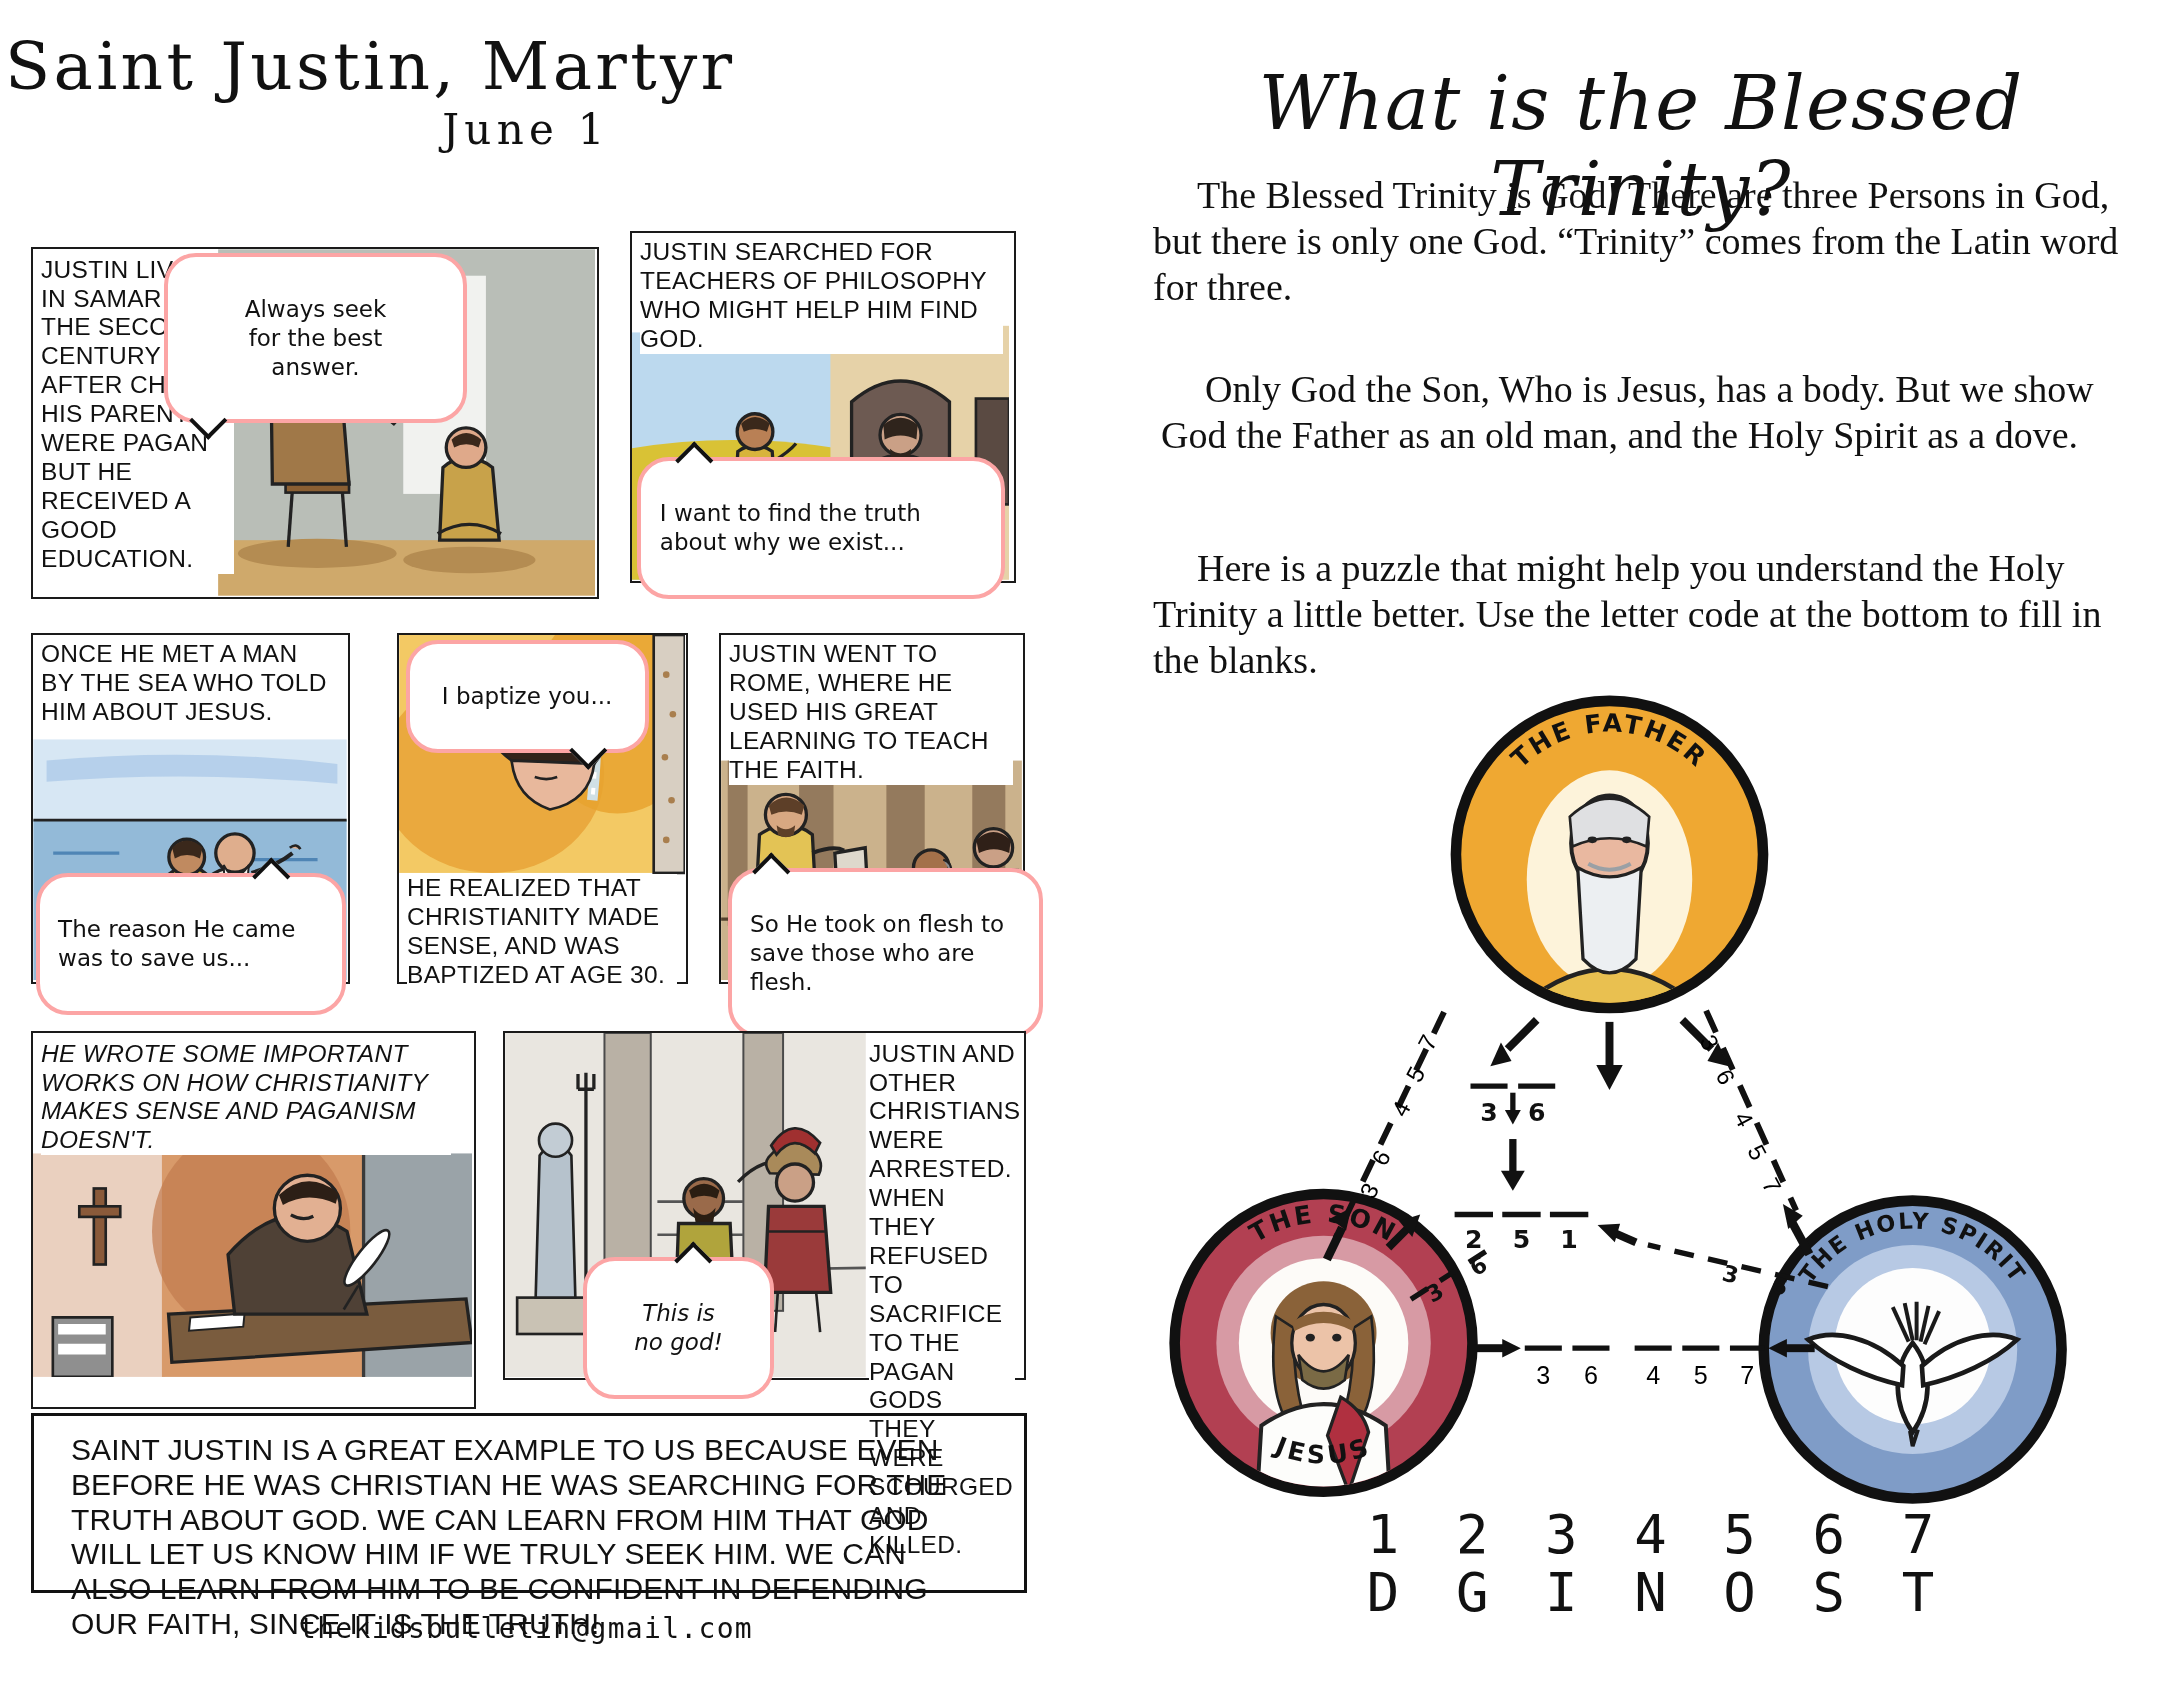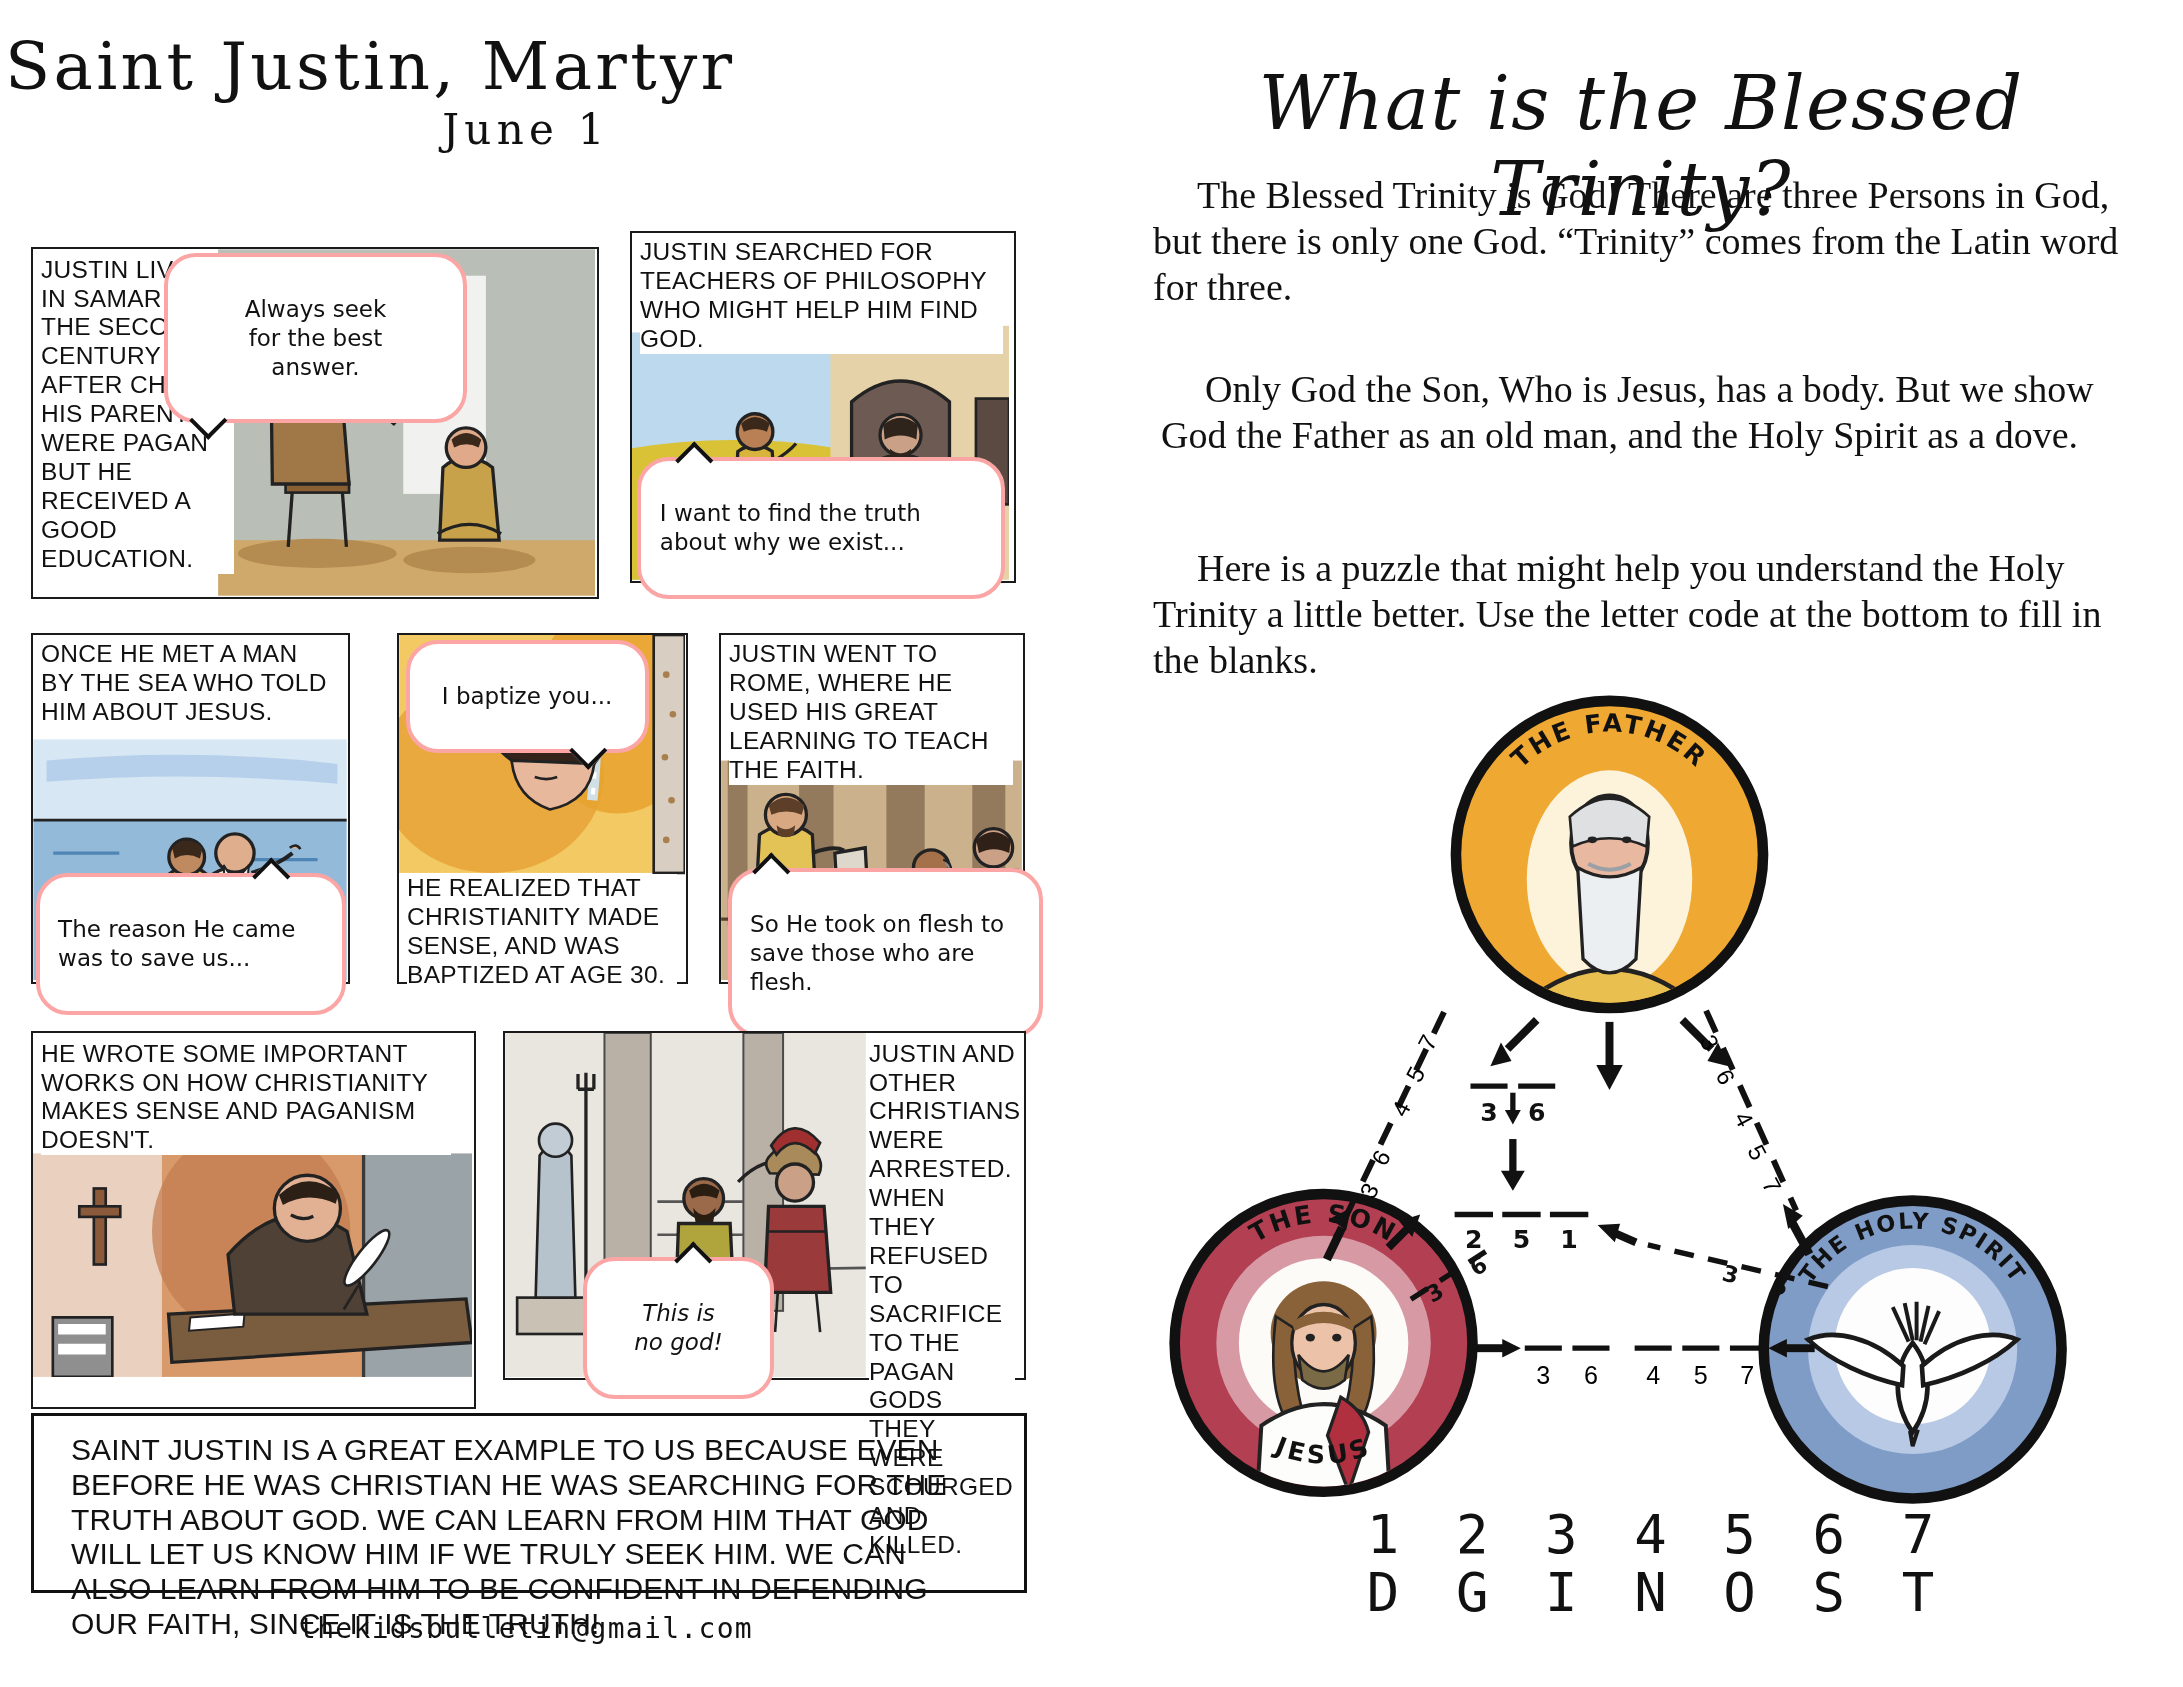--- a/index.html
+++ b/index.html
@@ -179,21 +179,21 @@
       <path d="M378,356 L448,356 L455,480 L372,480 Z" fill="#6f6f6f" stroke="#222" stroke-width="5"></path>
     </svg>
     <div class="cap" style="left:8px;top:5.3px;width:284px;">JUSTIN WENT TO ROME, WHERE HE USED HIS GREAT LEARNING TO TEACH THE FAITH.</div>
     <div class="bubble" style="left:6.6px;top:233px;width:270px;text-align:left;">
       <span>So He took on flesh to
 save those who are flesh.</span>
       <div class="tail tail-up" style="left:26.5px;"></div>
     </div>
   </div>
 
-  <div class="panel" style="left:31px;top:1031px;width:445px;height:378px;">
+  <div class="panel" style="left:31px;top:1031px;width:445px;height:378px;font-style:italic;">
     <svg width="439" height="344" viewBox="0 0 664 520">
       <rect x="0" y="182" width="200" height="338" fill="#ead0bf"></rect>
       <rect x="195" y="182" width="310" height="338" fill="#d89a6a"></rect>
       <ellipse cx="330" cy="300" rx="150" ry="160" fill="#c27a4e" opacity=".7"></ellipse>
       <rect x="500" y="182" width="164" height="338" fill="#9aa3a8"></rect>
       <line x1="500" y1="182" x2="500" y2="520" stroke="#3a3a3a" stroke-width="5"></line>
       <rect x="92" y="235" width="18" height="115" fill="#8a5a3a" stroke="#222" stroke-width="4"></rect>
       <rect x="70" y="262" width="62" height="16" fill="#8a5a3a" stroke="#222" stroke-width="4"></rect>
       <path d="M205,425 L655,402 L664,468 L210,498 Z" fill="#7a5c3e" stroke="#222" stroke-width="5"></path>
       <path d="M238,430 L320,424 L318,444 L236,450 Z" fill="#fff" stroke="#222" stroke-width="3"></path>

